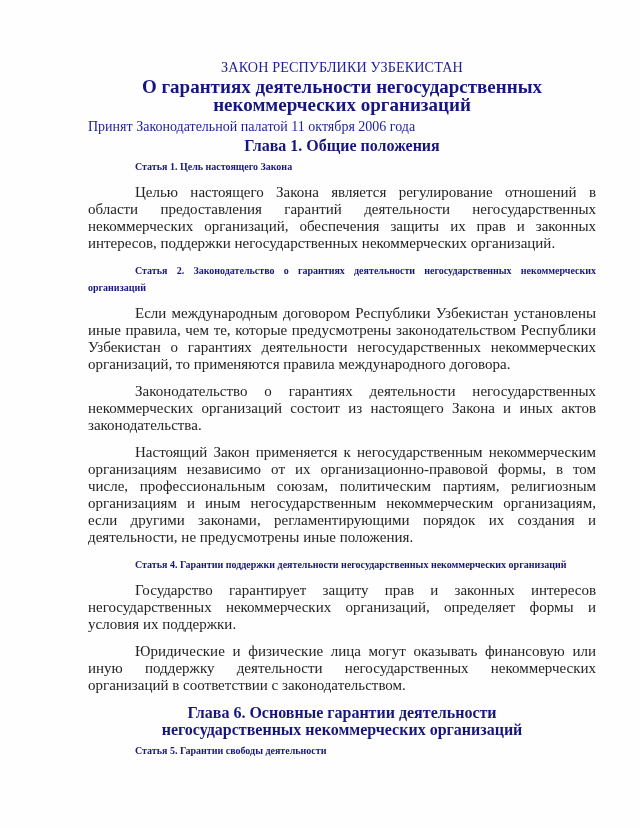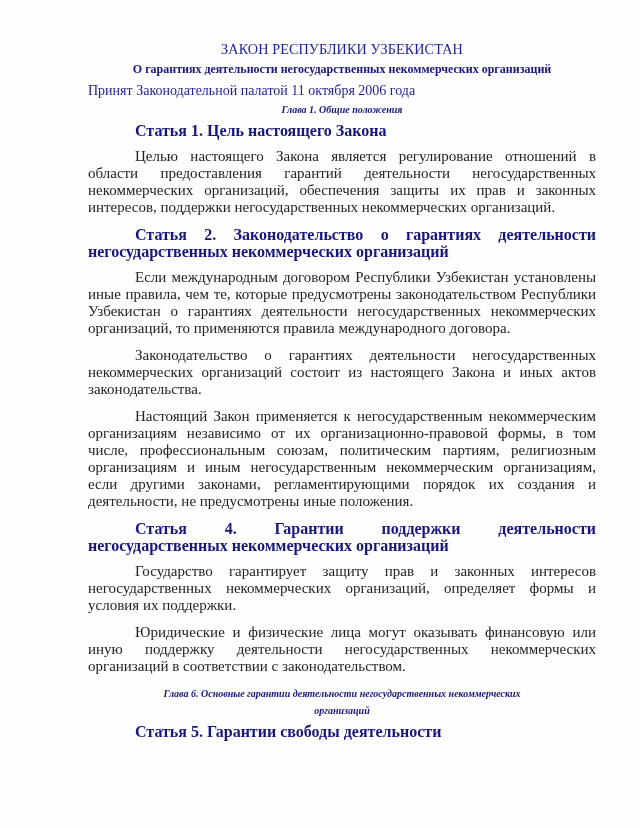--- a/index.html
+++ b/index.html
@@ -10,58 +10,57 @@
     body {
       width: 640px;
       height: 828px;
       overflow: hidden;
       position: relative;
       font-family: "Liberation Serif", "DejaVu Serif", serif;
     }
     .page {
       position: absolute;
       left: 88px;
-      top: 40px;
+      top: 58px;
       width: 508px;
     }
     .title {
       text-align: center;
       color: #1e1e9a;
       font-size: 14.2px;
       line-height: 18px;
       margin: 0 0 2px 0;
       letter-spacing: 0.1px;
     }
     .subtitle {
       text-align: center;
       color: #16167e;
       font-weight: bold;
-      font-size: 12px;
+      font-size: 19px;
       line-height: 18px;
       margin: 0 0 4px 0;
     }
     .meta {
       color: #1e1e9a;
       font-size: 14px;
       line-height: 17px;
       margin: 0;
     }
     .chapter {
       text-align: center;
       color: #16167e;
       font-weight: bold;
-      font-size: 10px;
+      font-size: 16px;
       line-height: 17px;
       margin: 2px 0 4px 0;
-      font-style: italic;
     }
     .article {
       color: #16167e;
       font-weight: bold;
-      font-size: 16px;
+      font-size: 10px;
       line-height: 17px;
       text-indent: 47px;
       text-align: justify;
       text-align-last: left;
       margin: 0 0 9px 0;
     }
     .article.multi {
       text-align-last: left;
     }
     .para {

